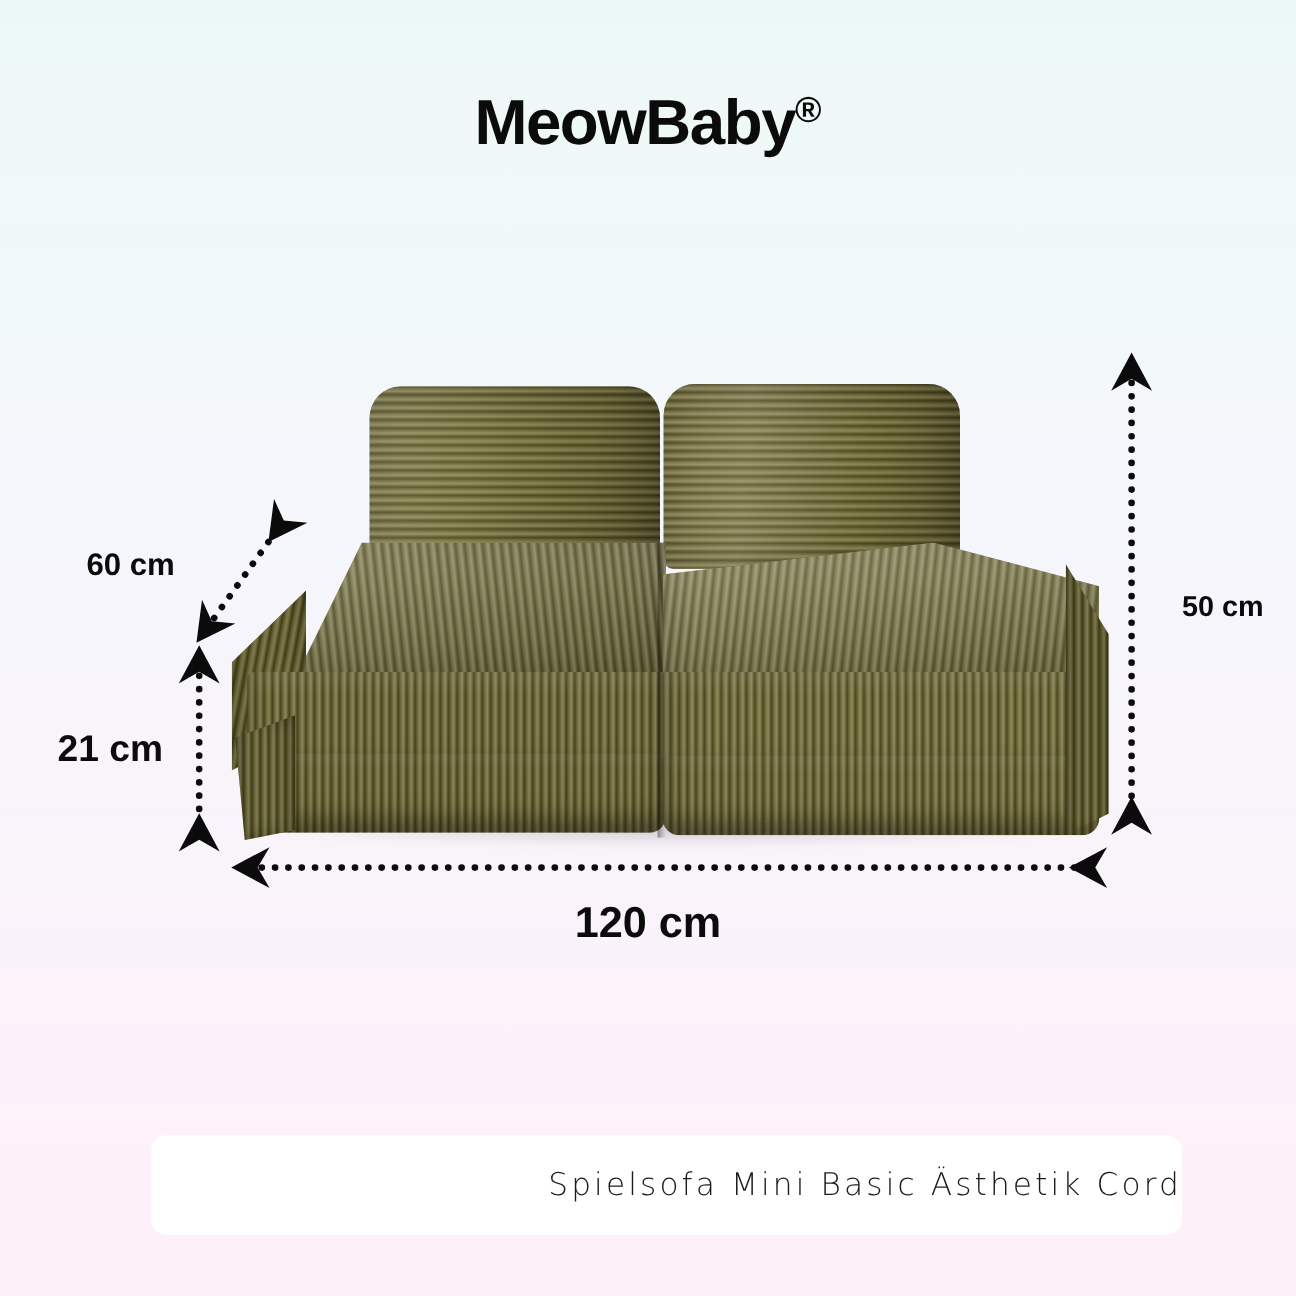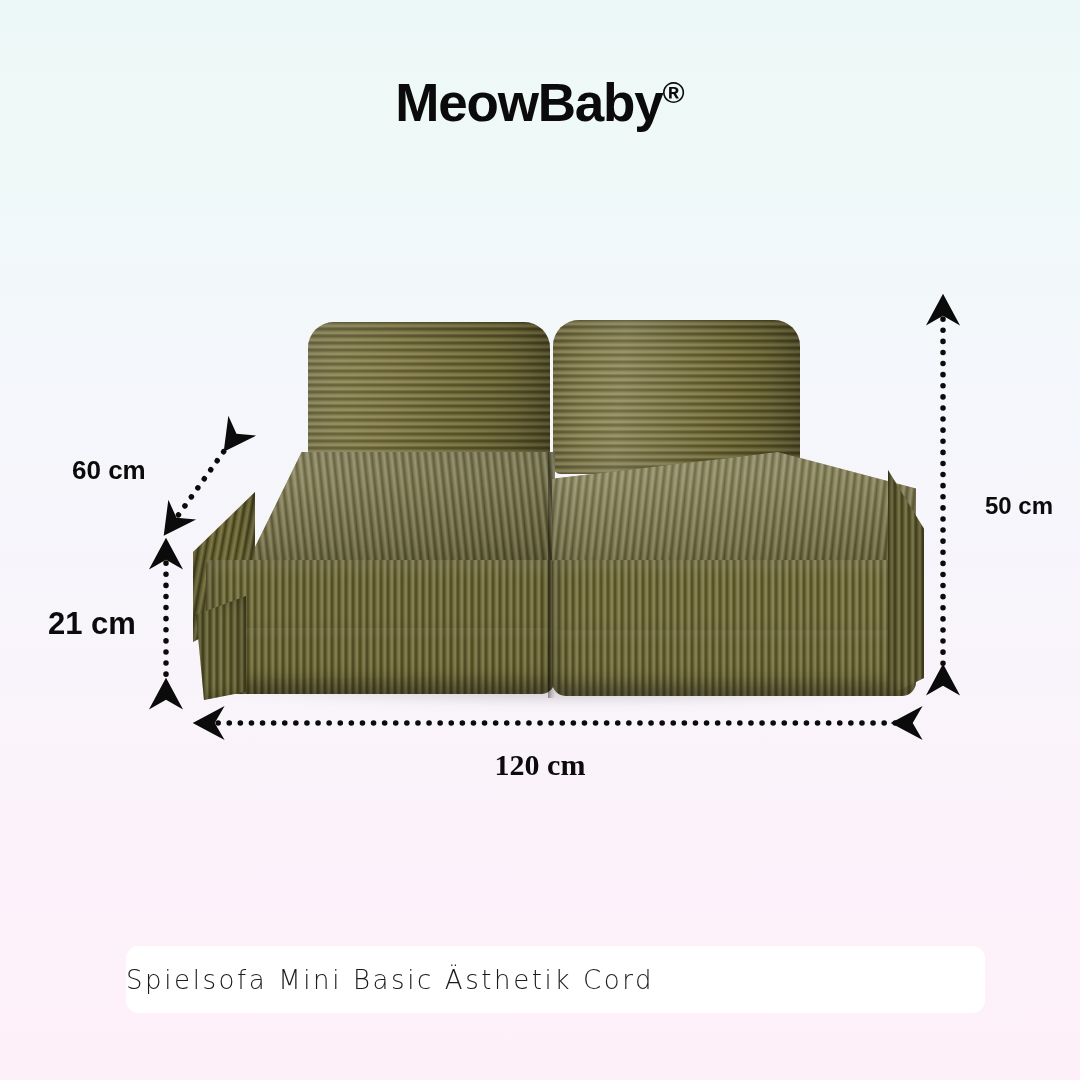--- a/index.html
+++ b/index.html
@@ -181,21 +181,21 @@
   }
 
   
   .dimlabel{
     position:absolute;font-weight:800;color:#0b0b0b;
     font-family:"Liberation Sans", sans-serif;white-space:nowrap;
   }
   #lab-60{left:72px;top:455px;font-size:26px;}
   #lab-25{left:48px;top:606px;font-size:31px;}
   #lab-50{left:985px;top:492px;font-size:24px;}
-  #lab-120{left:0;top:748px;width:1080px;text-align:center;font-size:30px;font-family:Liberation Serif, serif;}
+  #lab-120{left:0;top:748px;width:1080px;text-align:center;font-size:36px;}
 
   .arrow-svg{position:absolute;overflow:visible;}
 </style>
 </head>
 <body>
 
 <div id="stage">
 
   <div id="brand">
     <span>MeowBaby</span><span class="reg">®</span>
@@ -249,19 +249,19 @@
     <line x1="943" y1="308" x2="943" y2="678" stroke="#0b0b0b" stroke-width="5.5" stroke-linecap="round" stroke-dasharray="0.1 11" marker-start="url(#ah)" marker-end="url(#ah)"></line>
 
     <line x1="207" y1="723" x2="905" y2="723" stroke="#0b0b0b" stroke-width="5.5" stroke-linecap="round" stroke-dasharray="0.1 11" marker-start="url(#ah)" marker-end="url(#ah)"></line>
   </svg>
 
   <div class="dimlabel" id="lab-60">60 cm</div>
   <div class="dimlabel" id="lab-25">21 cm</div>
   <div class="dimlabel" id="lab-50">50 cm</div>
   <div class="dimlabel" id="lab-120">120 cm</div>
 
-  <div style="position:absolute;left:126px;top:946px;width:859px;height:67px;
-              background:#fff;border-radius:13px;display:flex;align-items:center;justify-content:flex-start;">
+  <div style="position:absolute;left:126px;top:946px;width:859px;height:83px;
+              background:#fff;border-radius:13px;display:flex;align-items:center;justify-content:flex-end;">
     <span style="font-family:'DejaVu Sans', sans-serif;font-size:26px;font-weight:300;
                  letter-spacing:2.6px;color:#1b1b1b;white-space:nowrap;">Spielsofa Mini Basic Ästhetik Cord</span>
   </div>
 
 </div>
 
 </body></html>

